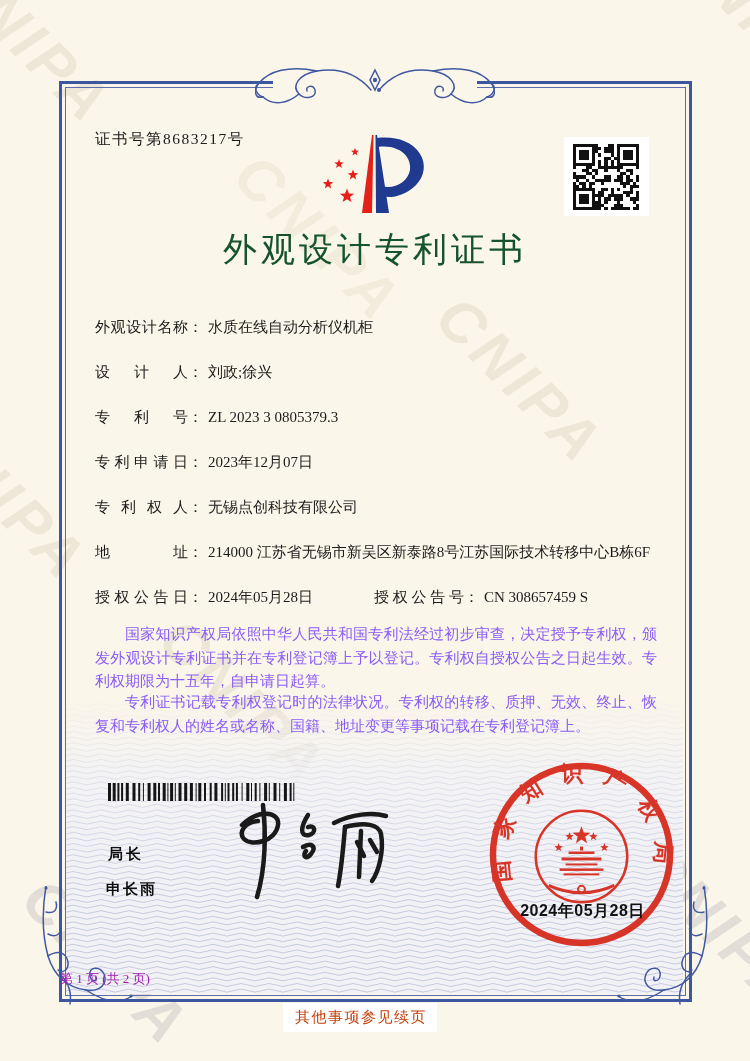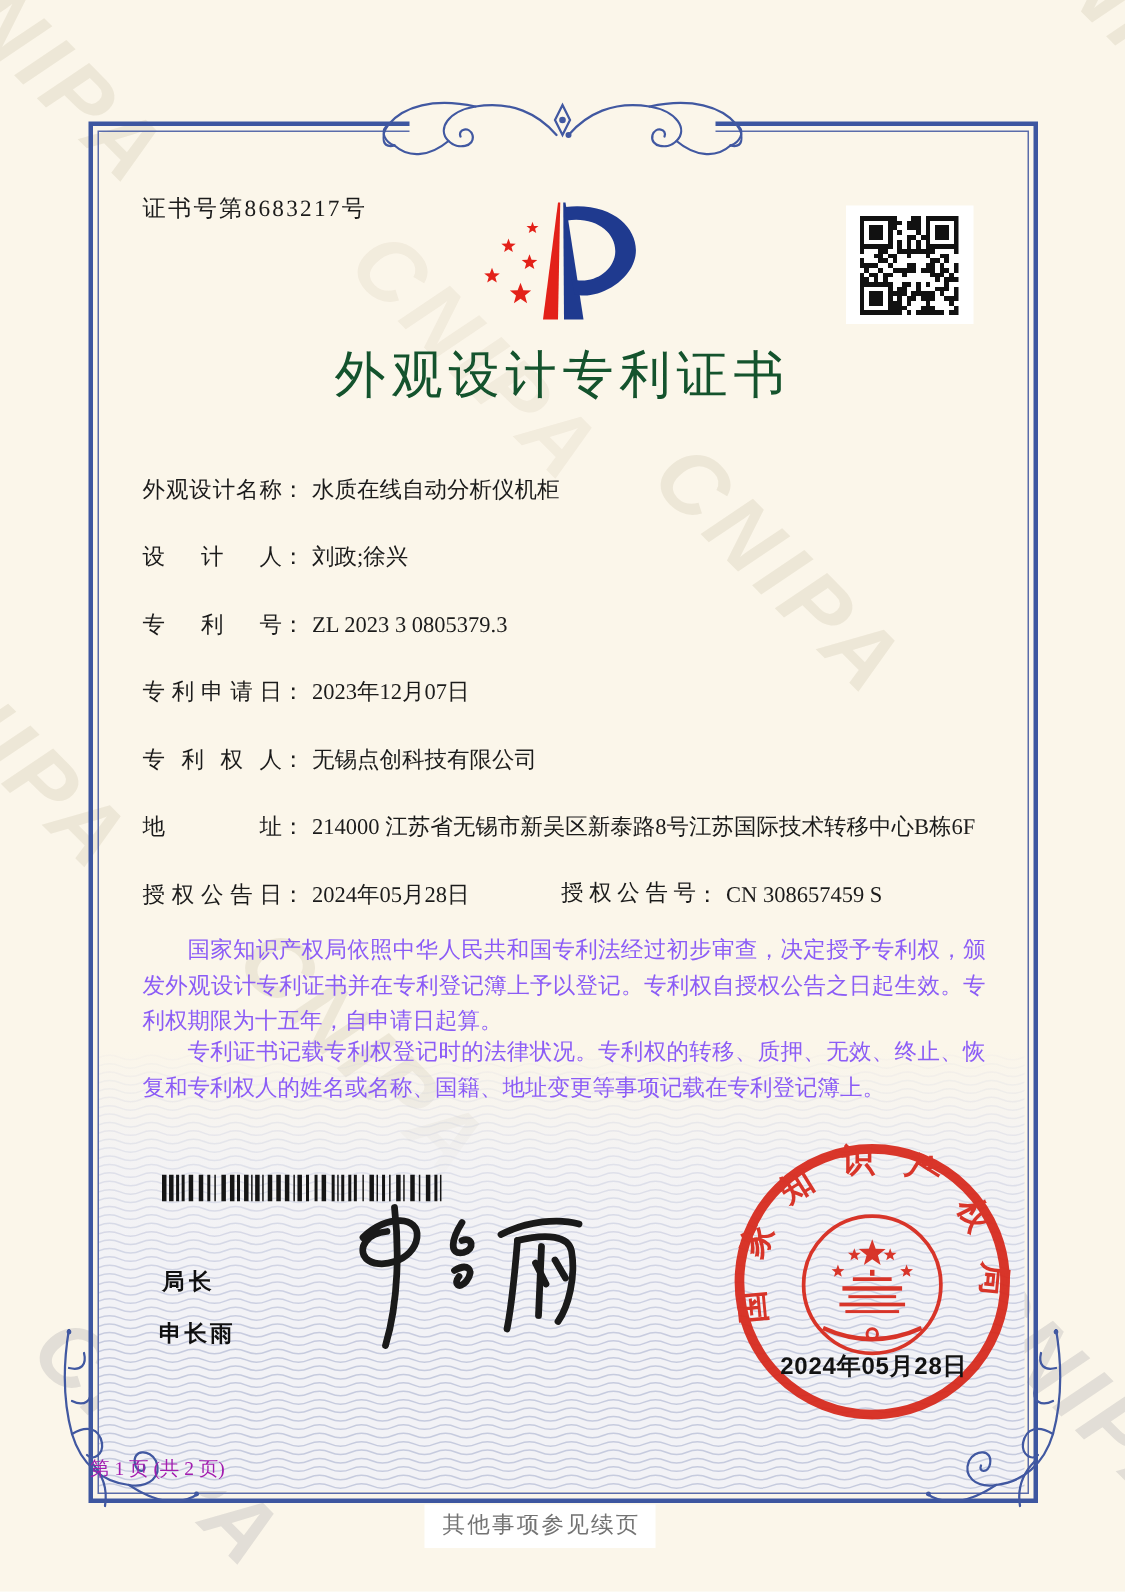--- a/index.html
+++ b/index.html
@@ -39,38 +39,38 @@
     font-size:34px;letter-spacing:4px;color:#14532d;}
   
   .frow{position:absolute;left:95px;white-space:nowrap;font-size:15px;line-height:22px;}
   .flabel{display:inline-block;width:93px;text-align:justify;text-align-last:justify;vertical-align:top;}
   .fcolon{display:inline-block;width:14px;vertical-align:top;}
   .fvalue{margin-left:6px;}
   .r1{top:316px;} .r2{top:361px;} .r3{top:406px;} .r4{top:451px;}
   .r5{top:496px;} .r6{top:541px;} .r7{top:586px;width:600px;}
   .r6 .fvalue{white-space:normal;display:inline-block;width:452px;vertical-align:top;}
   .grant-right{position:absolute;left:279px;top:0;}
-  .grant-right .flabel{width:90px;font-family:Liberation Mono, monospace;}
+  .grant-right .flabel{width:90px;}
   
   .para{position:absolute;left:95px;width:562px;font-size:15px;line-height:23.5px;
     text-align:justify;text-indent:2em;color:#8b5cf6;}
   .p1{top:623px;} .p2{top:691px;}
   
   .barcode{position:absolute;left:108px;top:783px;}
   .sig-title{position:absolute;left:108px;top:845px;font:600 15px "Liberation Sans","DejaVu Sans",sans-serif;letter-spacing:3px;color:#101010;}
   .sig-name{position:absolute;left:106px;top:880px;font:600 15px "Liberation Sans","DejaVu Sans",sans-serif;letter-spacing:2px;color:#101010;}
   .signature{position:absolute;left:218px;top:799px;}
   .signature path{fill:none;stroke:#1a1a1a;stroke-width:4.5;stroke-linecap:round;stroke-linejoin:round;}
   .seal{position:absolute;left:487px;top:760px;}
   .seal-date{position:absolute;left:500px;top:901px;width:165px;text-align:center;
     font:600 16px "Liberation Sans","DejaVu Sans",sans-serif;letter-spacing:.5px;color:#121212;}
   .footer-page{position:absolute;left:60px;top:970px;width:630px;text-align:left;font-size:13px;color:#a21caf;}
   .note-box{position:absolute;left:283px;top:1003px;width:154px;height:29px;background:#ffffff;}
   .note-text{position:absolute;left:283px;top:1003px;width:156px;height:29px;line-height:29px;
-    text-align:center;font-size:15px;letter-spacing:1.5px;color:#737373;}
+    text-align:center;font-size:15px;letter-spacing:1.5px;color:#c2410c;}
   
   .orn-top{position:absolute;left:255px;top:54px;}
   .orn-corner{position:absolute;}
   .orn-bl{left:38px;top:886px;}
   .orn-br{left:617px;top:886px;transform:scaleX(-1);}
   .orn path{fill:none;stroke:#4158a1;stroke-width:1.5;stroke-linecap:round;}
   .orn .fill{fill:#4158a1;stroke:none;}
 </style>
 </head>
 <body>

